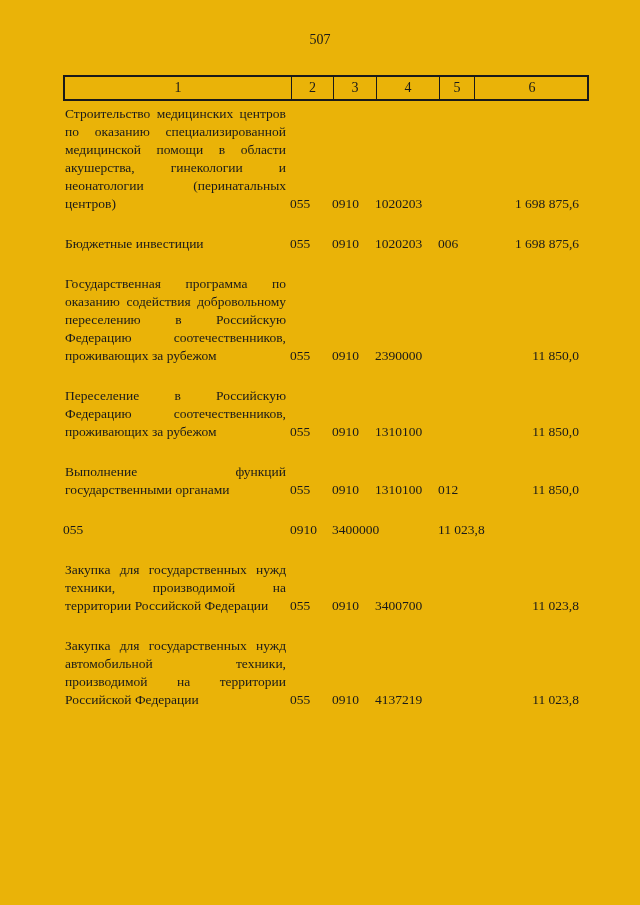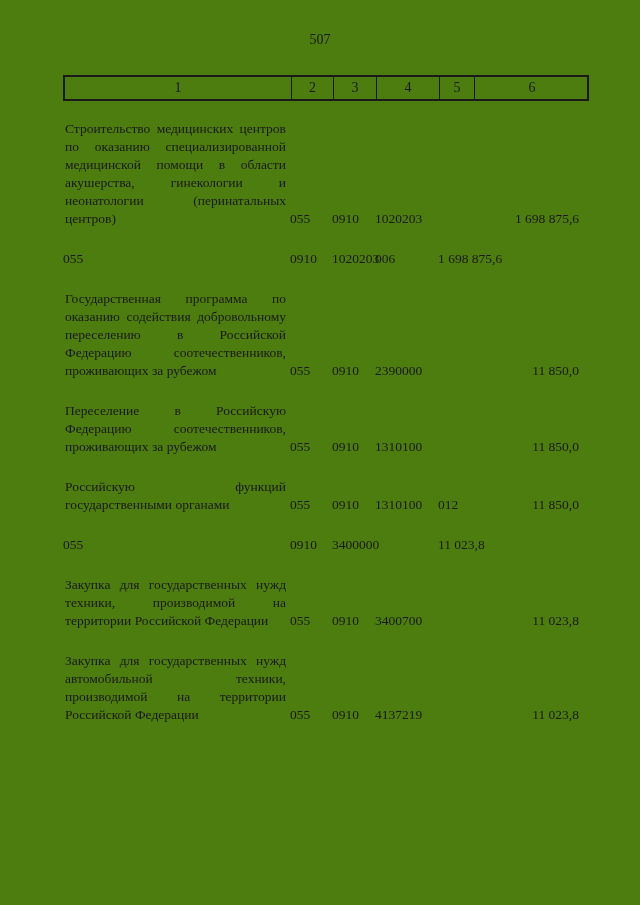--- a/index.html
+++ b/index.html
@@ -4,21 +4,21 @@
 <style>
   html, body {
     margin: 0;
     padding: 0;
     background: #ffffff;
   }
   .page {
     position: relative;
     width: 640px;
     height: 905px;
-    background: #4d7c0f;
+    background: #eab308;
     color: #1a1a1a;
     font-family: "Liberation Serif", serif;
     font-size: 13.5px;
     line-height: 18px;
     overflow: hidden;
   }
   .page-number {
     margin-top: 31px;
     text-align: center;
     font-size: 14px;
@@ -42,21 +42,21 @@
     line-height: 22px;
     text-align: center;
     font-size: 14px;
     border-right: 1.5px solid #1a1a1a;
     box-sizing: border-box;
   }
   .table-header .hcell:last-child {
     border-right: none;
   }
   .rows {
-    margin-top: 19px;
+    margin-top: 4px;
   }
   .row {
     align-items: end;
     margin-bottom: 22px;
   }
   .cell-name {
     text-align: justify;
     padding-left: 2px;
     padding-right: 4px;
     box-sizing: border-box;
@@ -96,47 +96,48 @@
       <div class="row grid-cols">
         <div class="cell-name">Строительство медицинских центров по оказанию специализированной медицинской помощи в области акушерства, гинекологии и неонатологии (перинатальных центров)</div>
         <div class="cell-code">055</div>
         <div class="cell-code">0910</div>
         <div class="cell-code">1020203</div>
         <div class="cell-code"></div>
         <div class="cell-amount">1 698 875,6</div>
       </div>
 
       <div class="row grid-cols">
+        <div class="cell-name">Бюджетные инвестиции</div>
         <div class="cell-code">055</div>
         <div class="cell-code">0910</div>
         <div class="cell-code">1020203</div>
         <div class="cell-code">006</div>
         <div class="cell-amount">1 698 875,6</div>
       </div>
 
       <div class="row grid-cols">
-        <div class="cell-name">Государственная программа по оказанию содействия добровольному переселению в Российской Федерацию соотечественников, проживающих за рубежом</div>
+        <div class="cell-name">Государственная программа по оказанию содействия добровольному переселению в Российскую Федерацию соотечественников, проживающих за рубежом</div>
         <div class="cell-code">055</div>
         <div class="cell-code">0910</div>
         <div class="cell-code">2390000</div>
         <div class="cell-code"></div>
         <div class="cell-amount">11 850,0</div>
       </div>
 
       <div class="row grid-cols">
         <div class="cell-name">Переселение в Российскую Федерацию соотечественников, проживающих за рубежом</div>
         <div class="cell-code">055</div>
         <div class="cell-code">0910</div>
         <div class="cell-code">1310100</div>
         <div class="cell-code"></div>
         <div class="cell-amount">11 850,0</div>
       </div>
 
       <div class="row grid-cols">
-        <div class="cell-name">Российскую функций государственными органами</div>
+        <div class="cell-name">Выполнение функций государственными органами</div>
         <div class="cell-code">055</div>
         <div class="cell-code">0910</div>
         <div class="cell-code">1310100</div>
         <div class="cell-code">012</div>
         <div class="cell-amount">11 850,0</div>
       </div>
 
       <div class="row grid-cols">
         <div class="cell-code">055</div>
         <div class="cell-code">0910</div>

